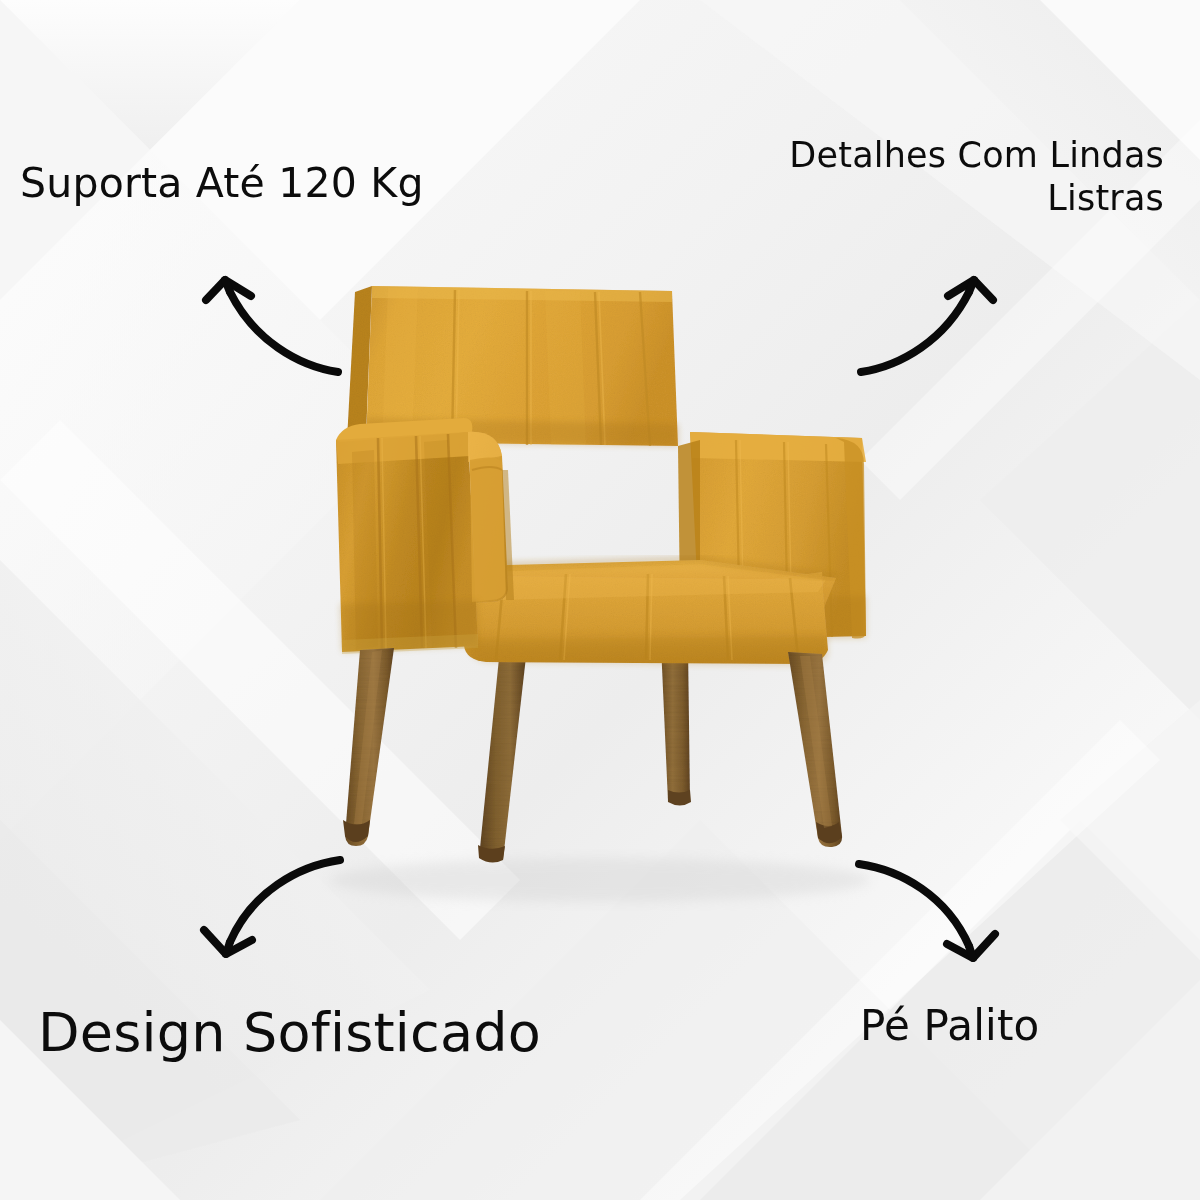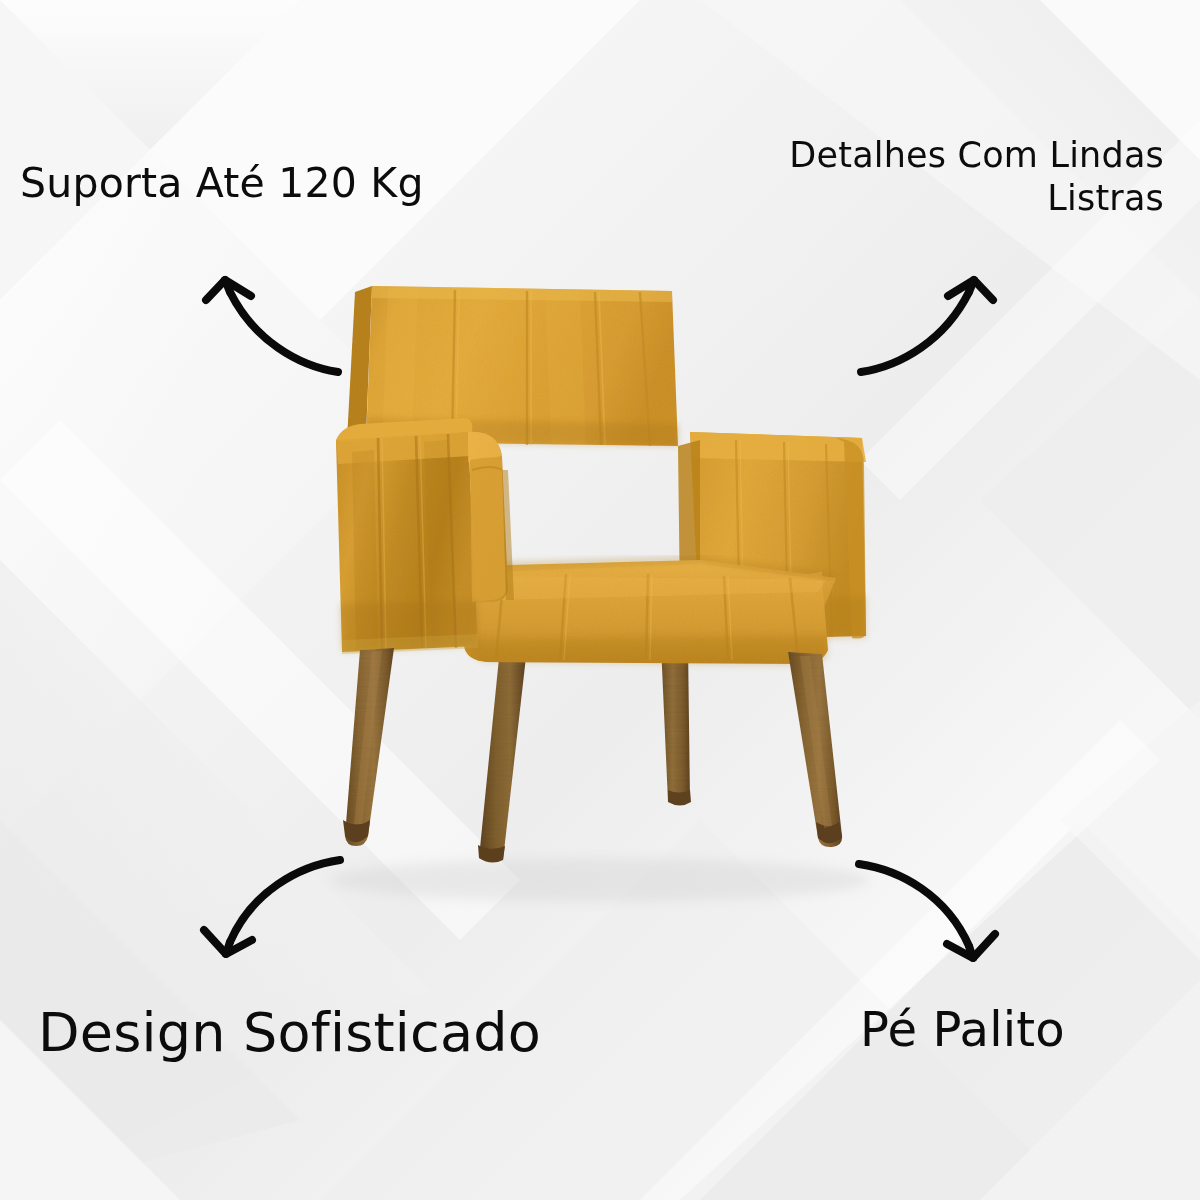--- a/index.html
+++ b/index.html
@@ -27,21 +27,21 @@
     color:#0c0c0c;
     font-family:"DejaVu Sans","Liberation Sans",sans-serif;
     font-weight:400;
     letter-spacing:.2px;
     line-height:1.22;
     white-space:pre-line;
   }
   #label-tl{left:20px;  top:158px; font-size:41px;}
   #label-tr{left:664px; top:134px; font-size:35px; width:500px; text-align:right;}
   #label-bl{left:38px;  top:1000px;font-size:54px;}
-  #label-br{left:860px; top:1000px;font-size:48px;}
+  #label-br{left:860px; top:1000px;font-size:42px;}
   
   .arrow-svg{position:absolute;overflow:visible;}
   .arrow-path{fill:none;stroke:#0a0a0a;stroke-linecap:round;stroke-linejoin:round;}
   
   #chair{position:absolute;left:0;top:0;width:1200px;height:1200px;}
 </style>
 </head>
 <body>
 
 <div id="stage">

